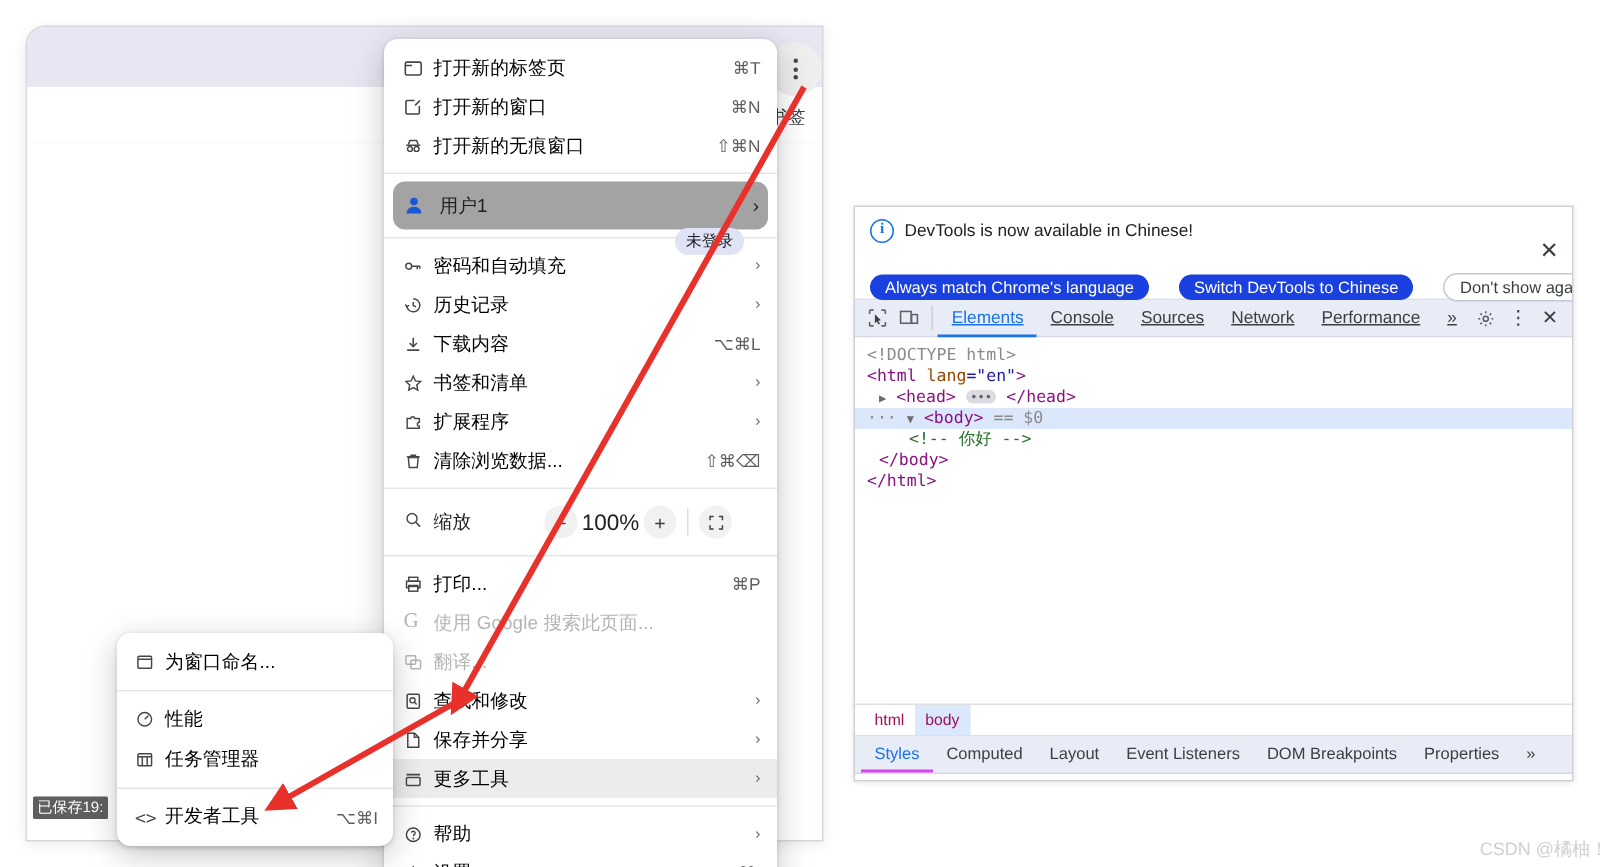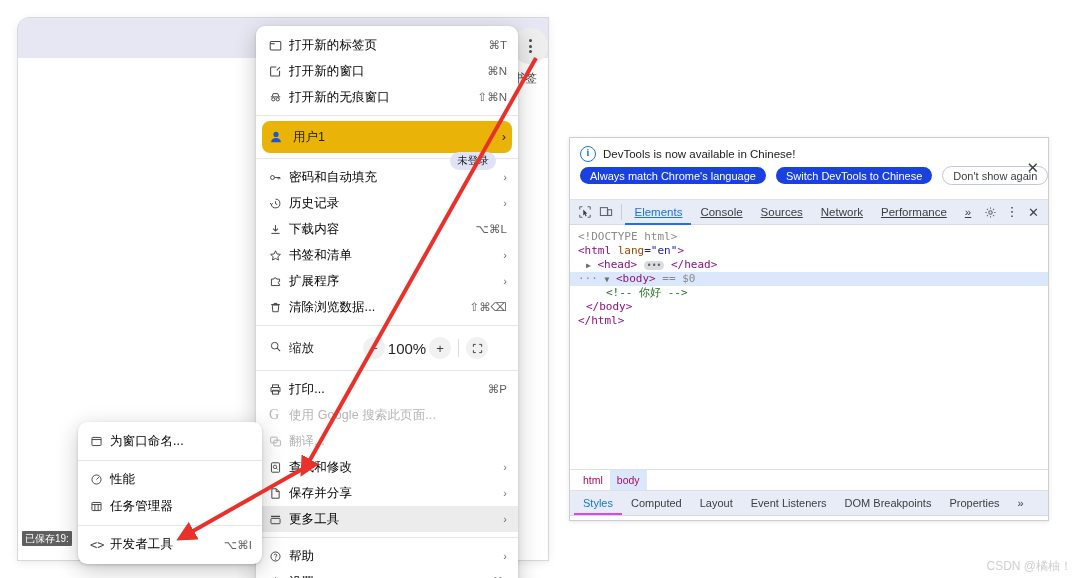--- a/index.html
+++ b/index.html
@@ -64,21 +64,21 @@
   .mi .lbl{flex:1;font-size:12.5px;color:#000000;letter-spacing:.1px;}
   .mi .acc{font-size:11.5px;color:#5e5e5e;margin-left:8px;}
   .mi .chev{font-size:11px;color:#6b6b6b;margin-left:8px;width:8px;text-align:right;}
   .mi.dim .lbl,.mi.dim .ico{color:#b4b4b4;}
   .sep{height:1px;background:#e6e6e9;margin:5px 0;}
   .mi.hl{background:#ececec;}
 
   
   #profile-row{
     display:flex;align-items:center;height:32px;margin:2px 6px 2px 6px;
-    padding:0 6px 0 7px;border-radius:8px;background:#eab308;
+    padding:0 6px 0 7px;border-radius:8px;background:#a3a3a3;
   }
   #profile-row .ico{width:22px;min-width:22px;color:#1a73e8;display:flex;align-items:center;}
   #profile-row .lbl{flex:1;font-size:12.5px;color:#1f1f1f;padding-left:2px;}
   #signin-badge{
     font-size:10.5px;color:#202124;background:#dfe3f5;border-radius:9px;
     padding:2px 7px;margin-right:6px;white-space:nowrap;margin-top:48px;
   }
 
   
   #zoom-row{display:flex;align-items:center;height:34px;padding:0 11px 0 13px;}
@@ -115,21 +115,21 @@
   #dt-notice{
     position:relative;height:62px;background:#ffffff;border-bottom:1px solid #e0e0e3;
     padding:8px 10px 0 10px;box-sizing:border-box;
   }
   #dt-notice-text{display:flex;align-items:center;font-size:11.5px;color:#202124;}
   #info-icon{
     width:14px;height:14px;border-radius:50%;border:1.4px solid #1a73e8;color:#1a73e8;
     font-size:10px;line-height:12px;text-align:center;margin-right:7px;font-weight:bold;
     font-family:"Liberation Serif",serif;
   }
-  #dt-notice-btns{display:flex;align-items:center;gap:10px;margin-top:4px;}
+  #dt-notice-btns{display:flex;align-items:center;gap:20px;margin-top:20px;}
   .pill{
     font-size:11px;border-radius:11px;padding:2.5px 10px;white-space:nowrap;
   }
   .pill.primary{background:#1a40e0;color:#ffffff;}
   .pill.ghost{background:#ffffff;color:#3c4043;border:1px solid #c3c7d6;}
   #notice-close{
     position:absolute;right:9px;top:22px;font-size:15px;color:#3c4043;line-height:1;
   }
   #dt-tabbar{
     display:flex;align-items:center;height:25px;background:#e8ecf7;

